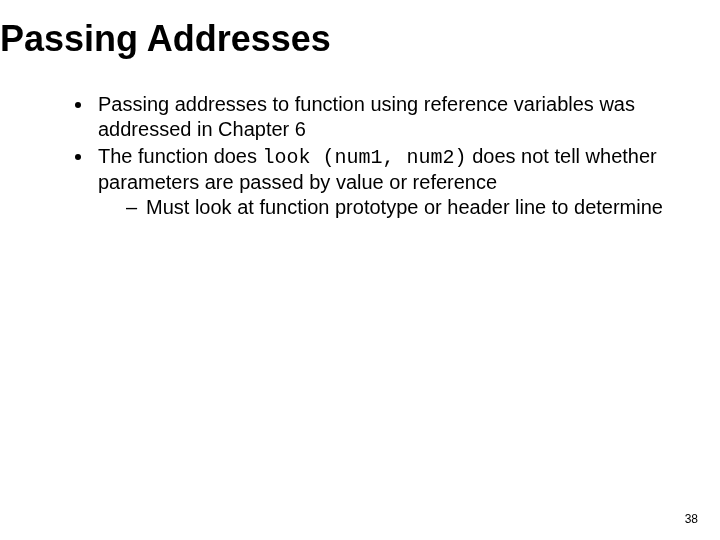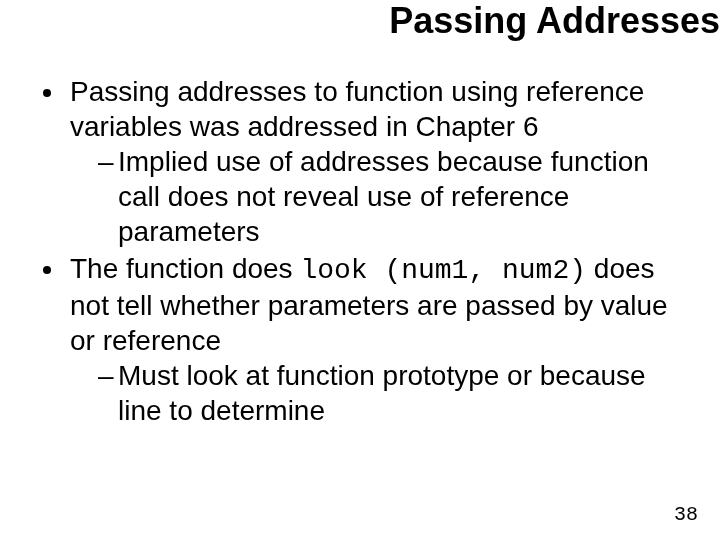--- a/index.html
+++ b/index.html
@@ -13,29 +13,31 @@
     overflow: hidden;
     position: relative;
   }
   .slide {
     width: 720px;
     height: 540px;
     position: relative;
     box-sizing: border-box;
   }
   .title {
-    text-align: right;
+    text-align: left;
     font-weight: bold;
     font-size: 36px;
+    padding-top: 18px;
     padding-bottom: 8px;
   }
   .body {
     padding: 24px 30px 0 30px;
-    font-size: 28px;
+    font-size: 20px;
     line-height: 1.25;
+    margin-left: 28px;
   }
   ul.level1 {
     list-style-type: disc;
     margin: 0;
     padding-left: 36px;
   }
   ul.level1 > li {
     margin-bottom: 2px;
     padding-left: 4px;
   }
@@ -55,46 +57,40 @@
     left: 0;
     top: 0;
   }
   .code {
     font-family: "Courier New", Courier, monospace;
   }
   .page-number {
     position: absolute;
     bottom: 14px;
     right: 22px;
-    font-size: 20px;
-    font-family: Liberation Mono, monospace;
+    font-size: 12px;
   }
 </style>
 </head>
 <body>
 
 <div class="slide">
 
   <div class="title">Passing Addresses</div>
 
   <div class="body">
     <ul class="level1">
       <li>
         <span>Passing addresses to function using reference variables was addressed in Chapter 6</span>
-        <ul class="level2">
-          <li>
-            <span>Implied use of addresses because function call does not reveal use of reference parameters</span>
-          </li>
-        </ul>
       </li>
       <li>
         <span>The function does </span><span class="code">look (num1, num2)</span><span> does not tell whether parameters are passed by value or reference</span>
         <ul class="level2">
           <li>
-            <span>Must look at function prototype or because line to determine</span>
+            <span>Must look at function prototype or header line to determine</span>
           </li>
         </ul>
       </li>
     </ul>
   </div>
 
   <div class="page-number">38</div>
 
 </div>
 

